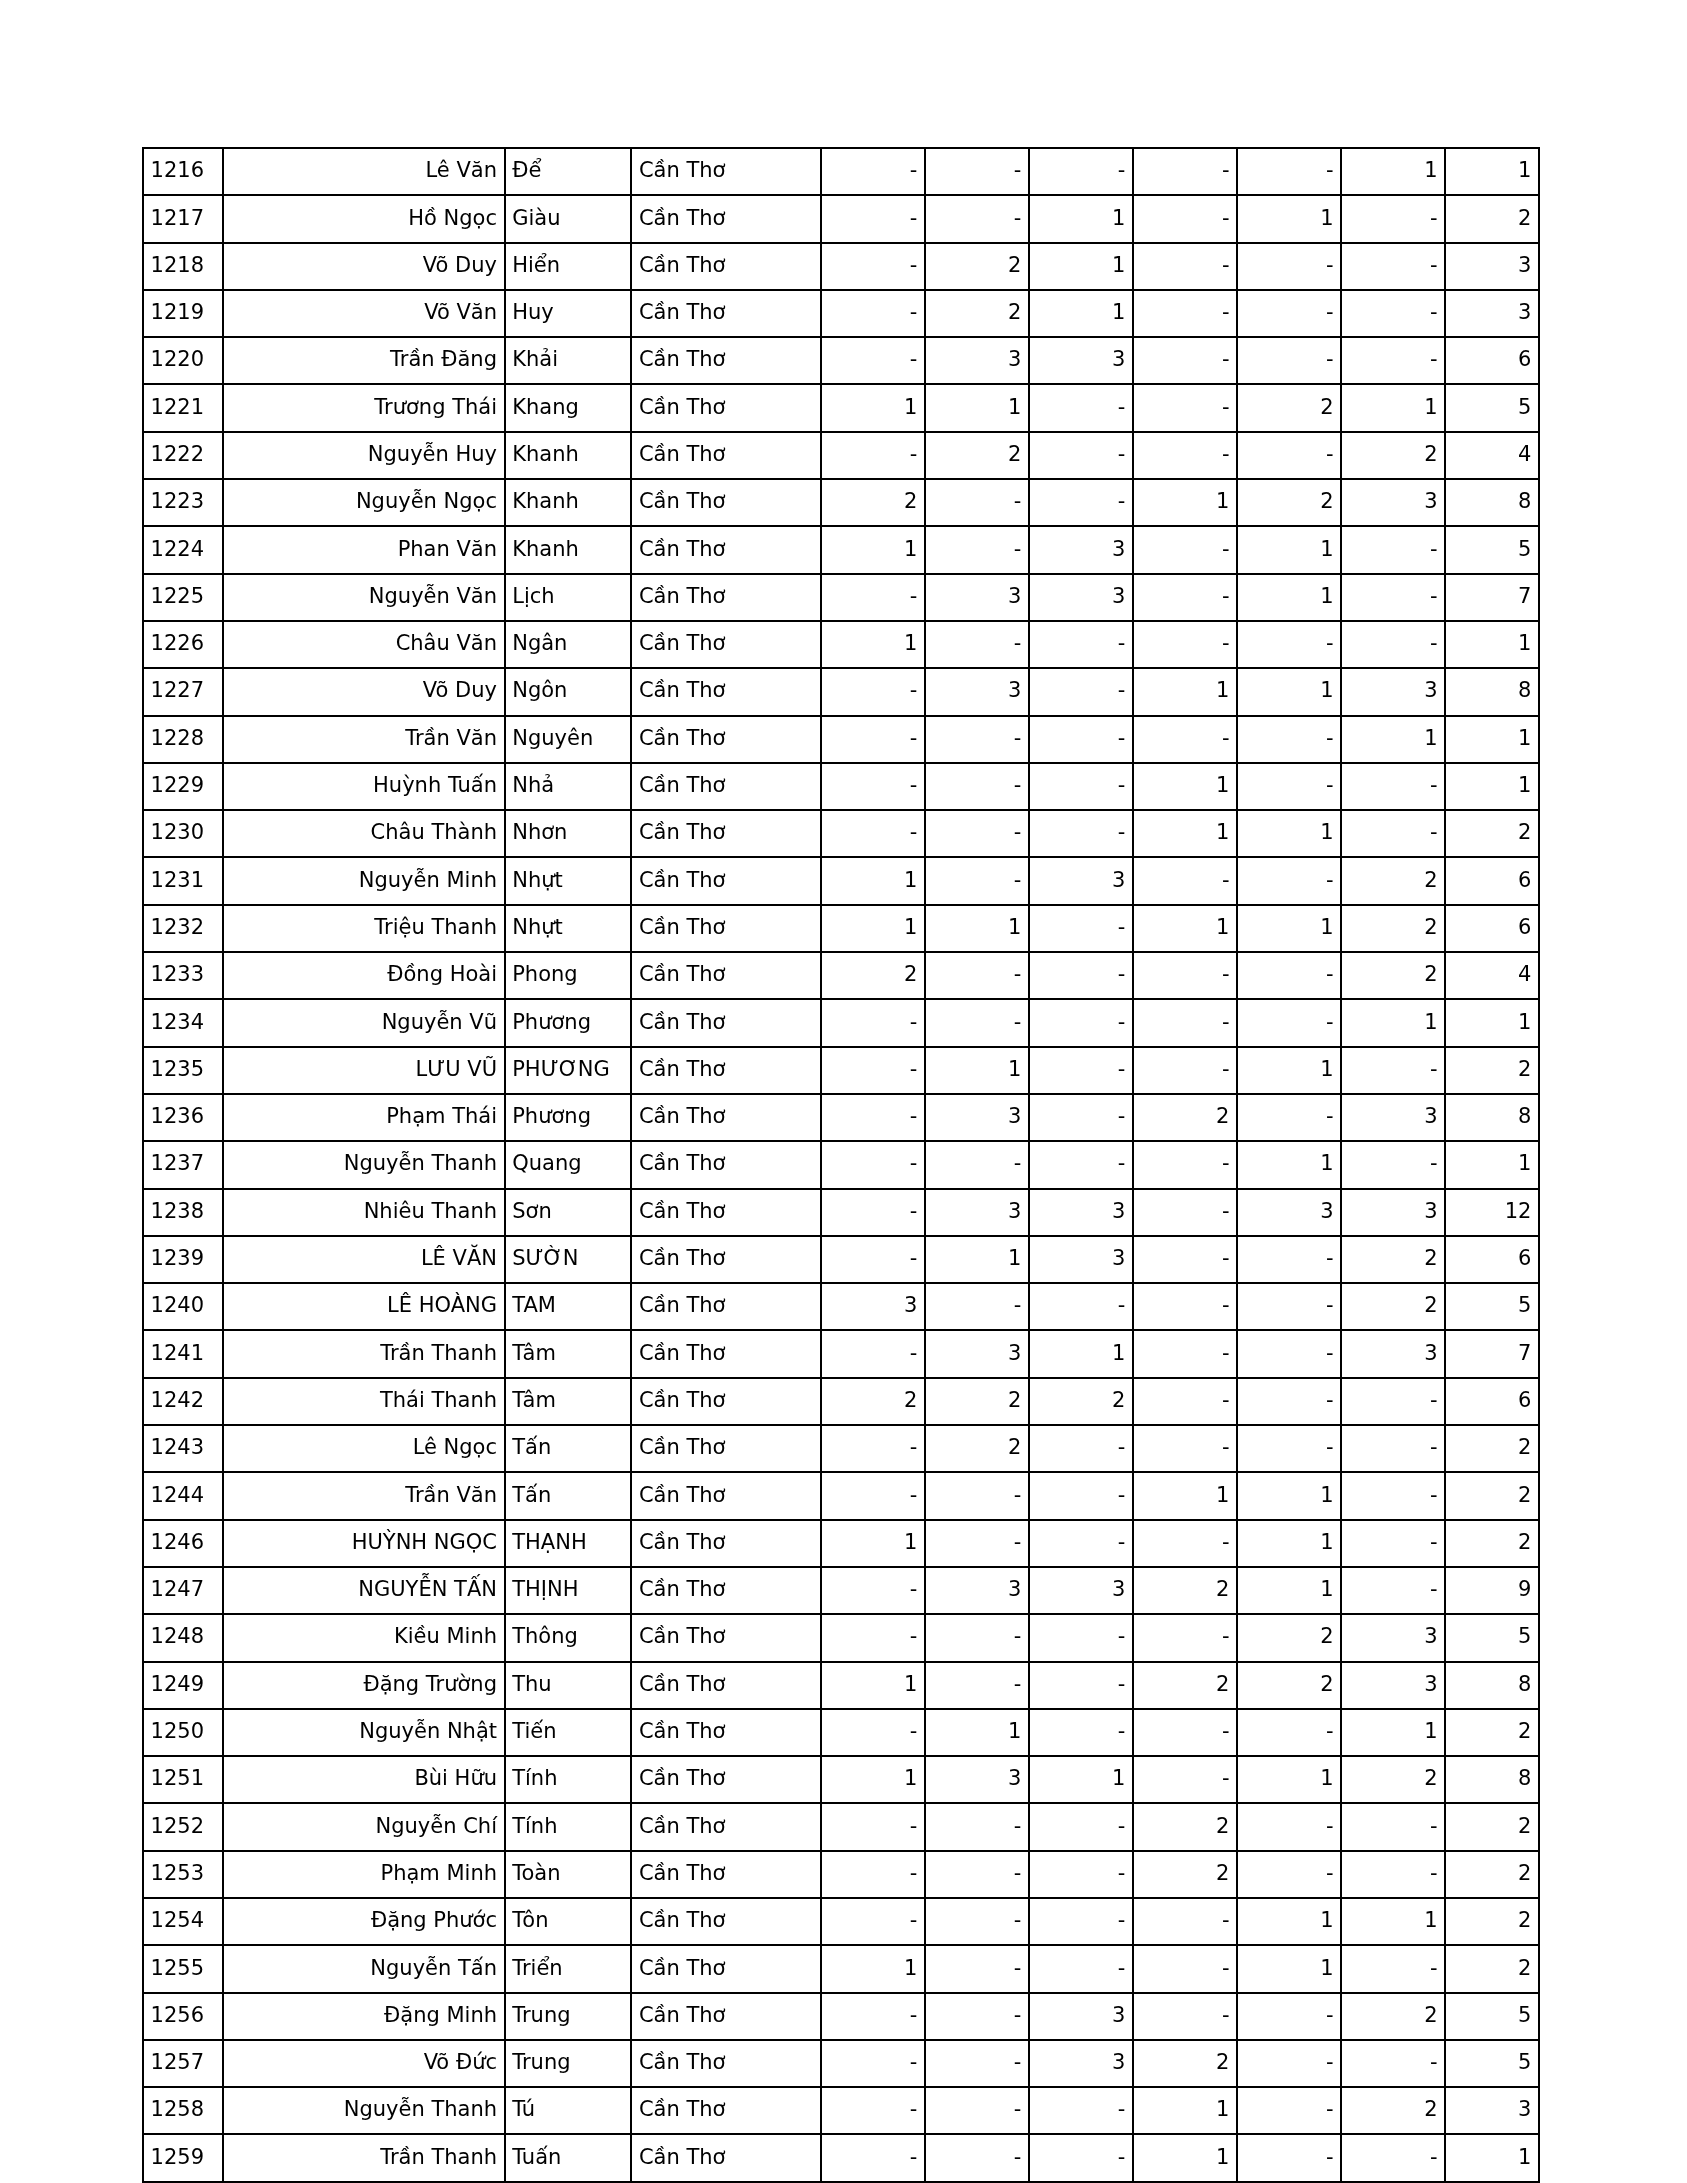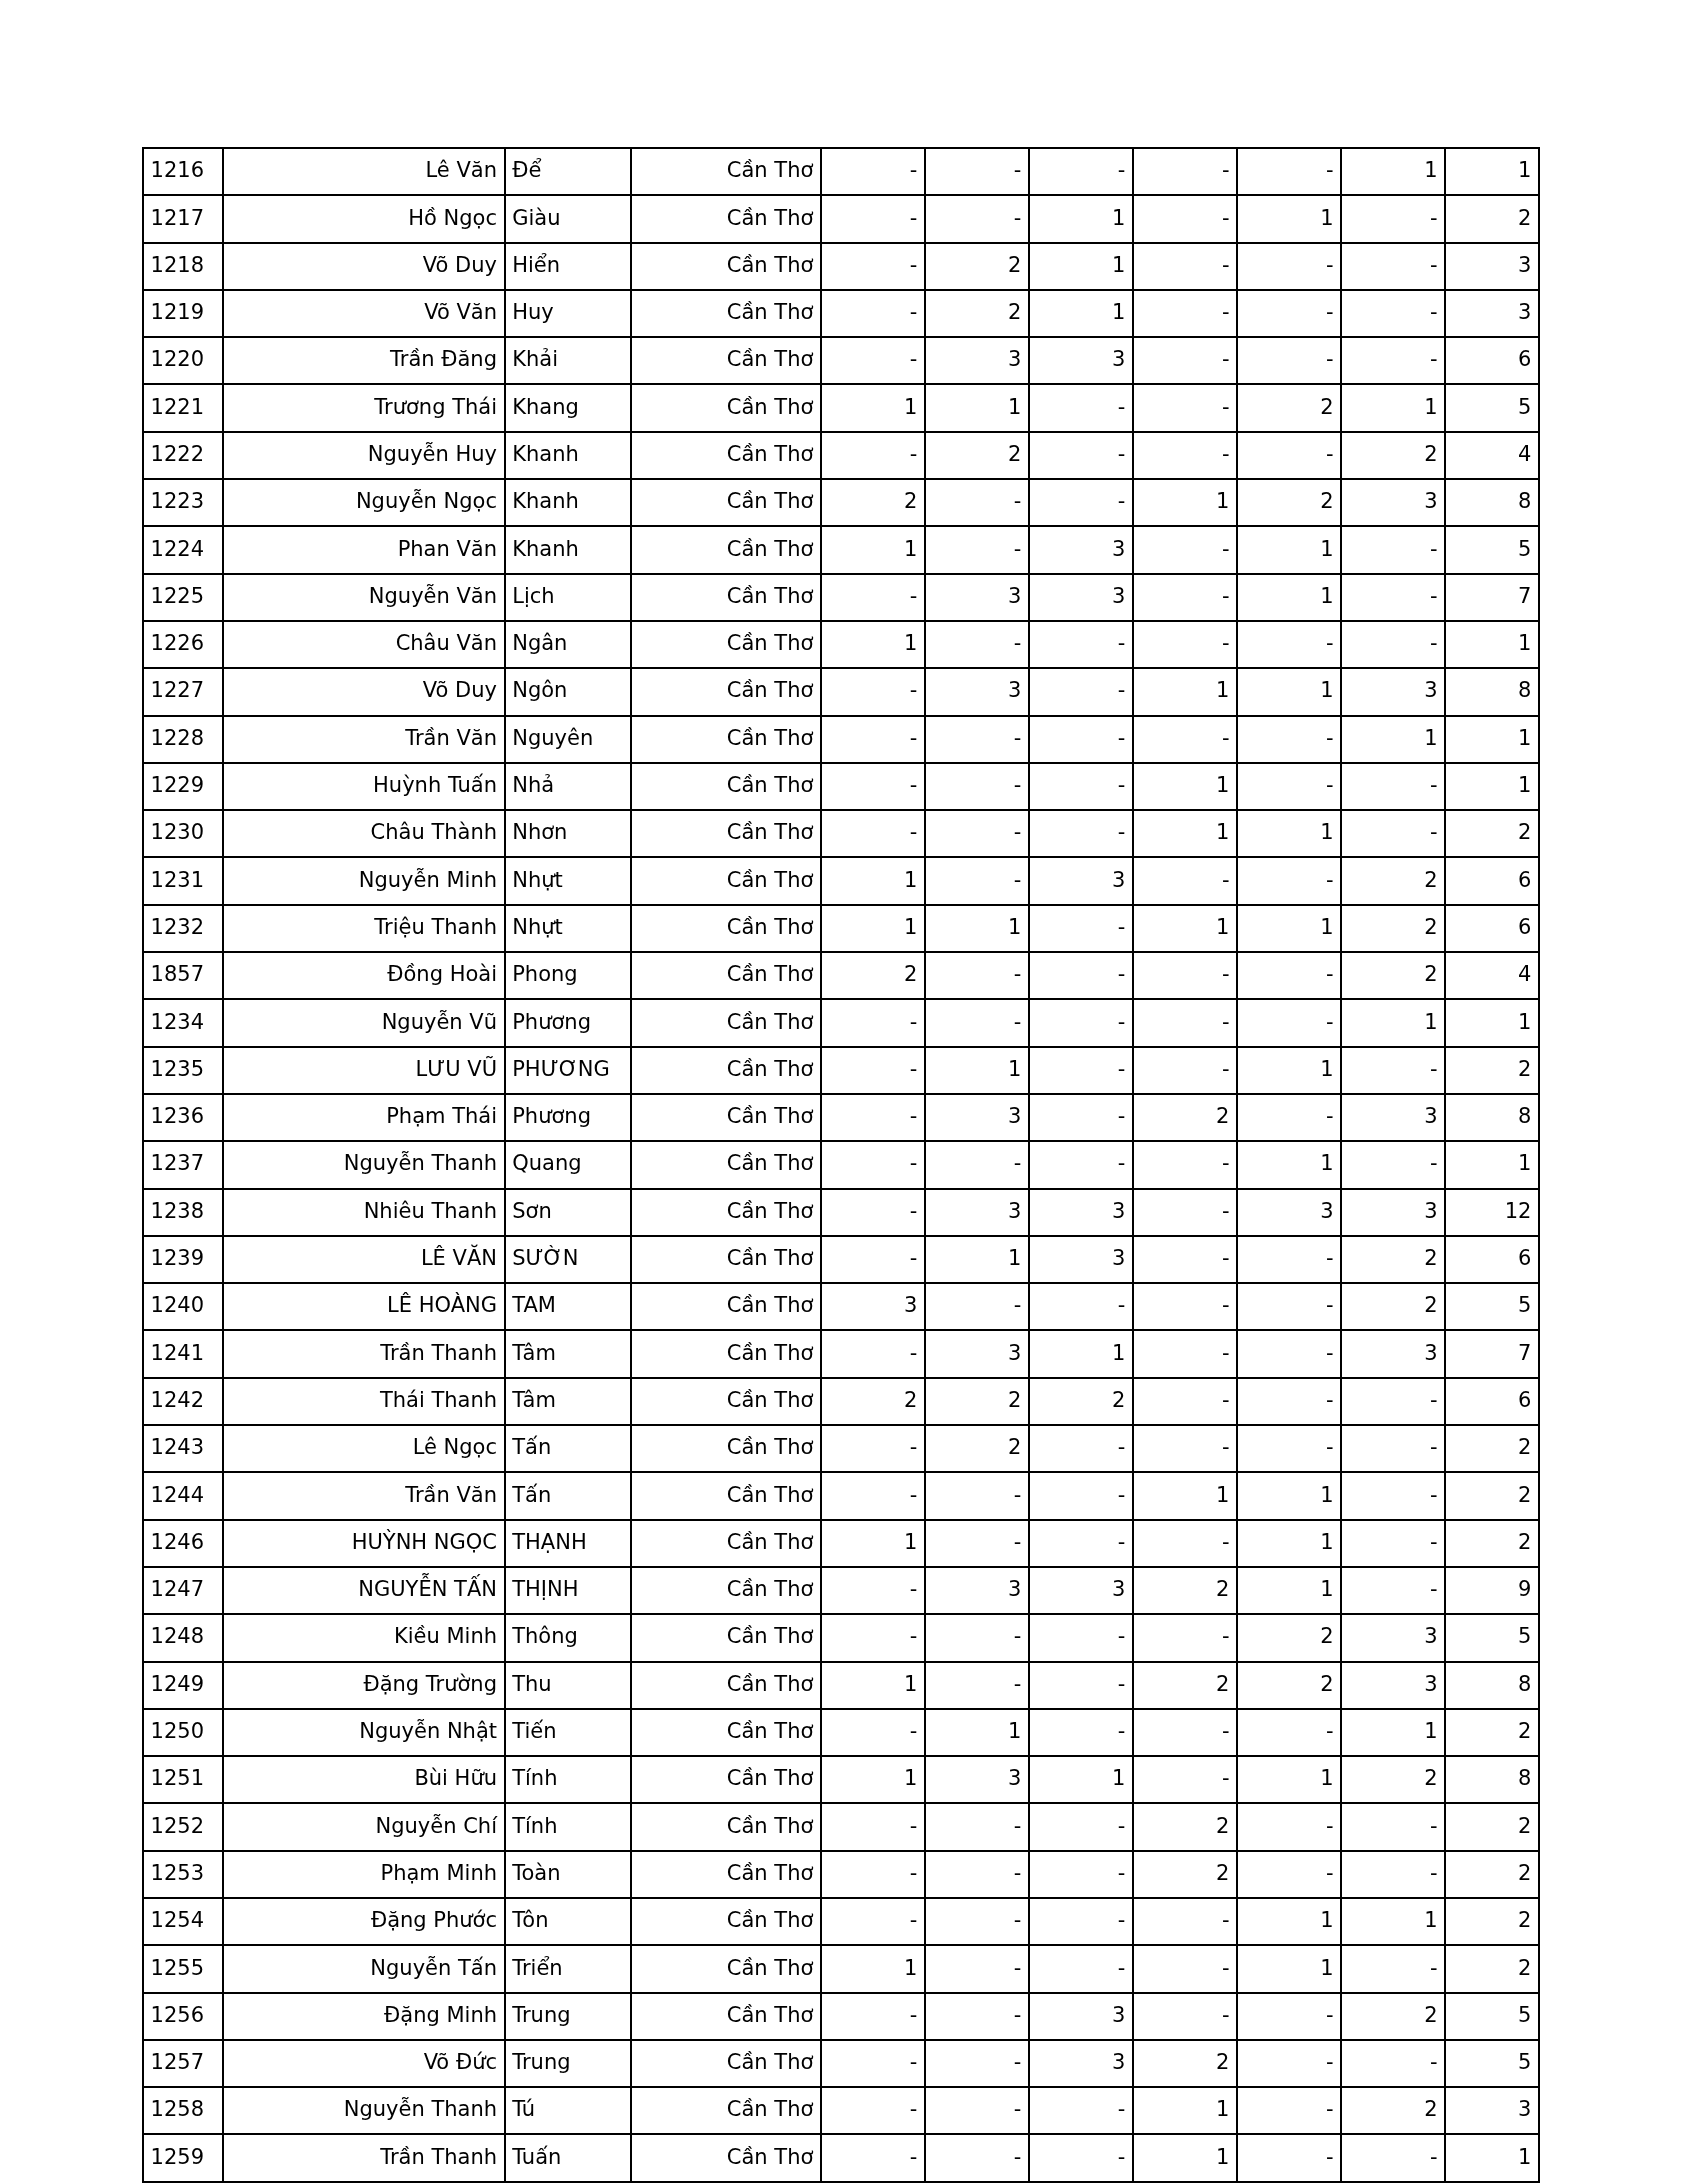--- a/index.html
+++ b/index.html
@@ -40,21 +40,21 @@
   col.c-id    { width: 78px; }
   col.c-first { width: 273px; }
   col.c-last  { width: 123px; }
   col.c-city  { width: 184px; }
   col.c-num   { width: 101px; }
   col.c-total { width: 91px; }
 
   td.id    { text-align: left; padding-left: 9.3px; }
   td.first { text-align: right; padding-left: 9.3px; }
   td.last  { text-align: left; padding-left: 9.3px; }
-  td.city  { text-align: right; padding-left: 9.3px; }
+  td.city  { text-align: left; padding-left: 9.3px; }
   td.num   { text-align: right; padding-right: 14.6px; }
   td.total { text-align: right; padding-right: 14.6px; }
 </style>
 </head>
 <body>
 
 <div class="page">
   <table class="doc-table">
     <colgroup>
       <col class="c-id">
@@ -285,21 +285,21 @@
           <td class="city">Cần Thơ</td>
           <td class="num">1</td>
           <td class="num">1</td>
           <td class="num">-</td>
           <td class="num">1</td>
           <td class="num">1</td>
           <td class="num">2</td>
           <td class="total">6</td>
         </tr>
         <tr>
-          <td class="id">1857</td>
+          <td class="id">1233</td>
           <td class="first">Đồng Hoài</td>
           <td class="last">Phong</td>
           <td class="city">Cần Thơ</td>
           <td class="num">2</td>
           <td class="num">-</td>
           <td class="num">-</td>
           <td class="num">-</td>
           <td class="num">-</td>
           <td class="num">2</td>
           <td class="total">4</td>

